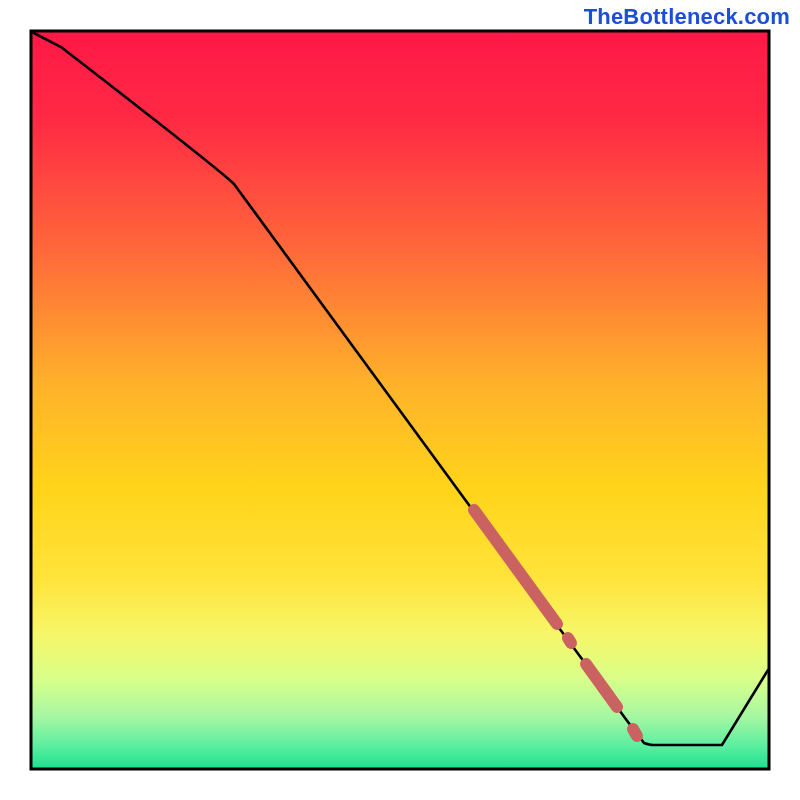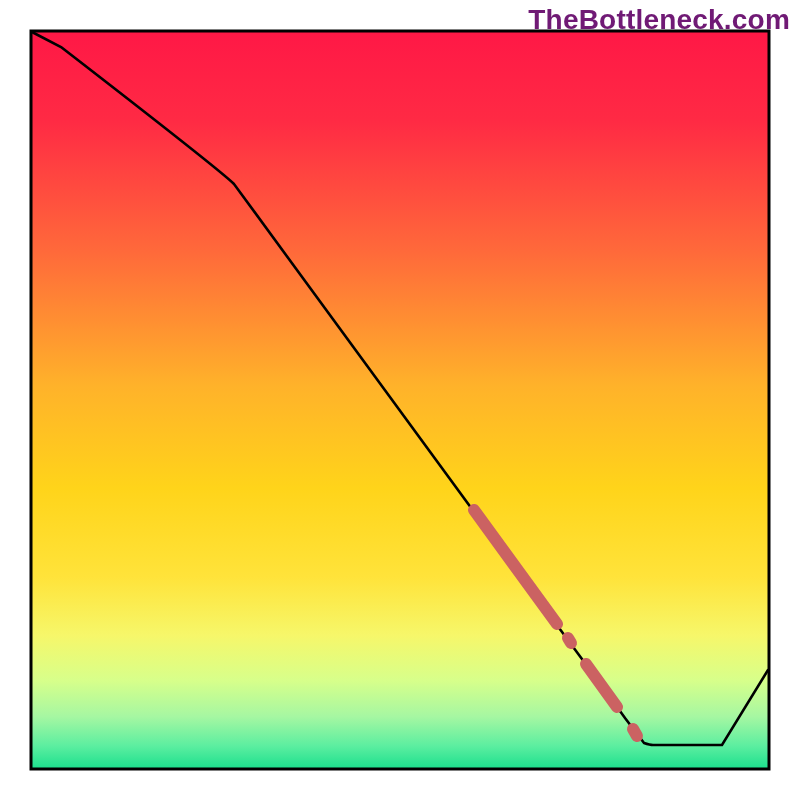--- a/index.html
+++ b/index.html
@@ -20,23 +20,23 @@
     position: absolute;
     top: 0; left: 0;
     width: 800px;
     height: 800px;
     display: block;
   }
   .watermark {
     position: absolute;
     top: 4px;
     right: 10px;
-    font-size: 28px;
+    font-size: 22px;
     font-weight: 600;
-    color: #701a75;
+    color: #1d4ed8;
     letter-spacing: 0.2px;
     user-select: none;
     font-family: Arial, Helvetica, sans-serif;
   }
 </style>
 </head>
 <body>
 
 <div class="stage">
 

